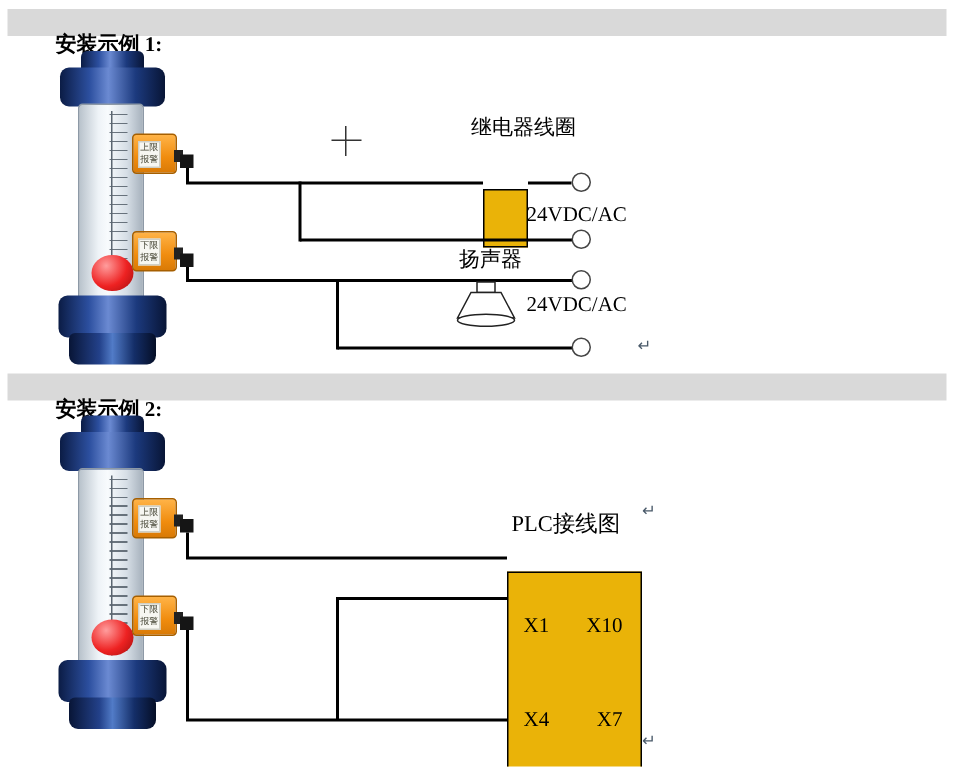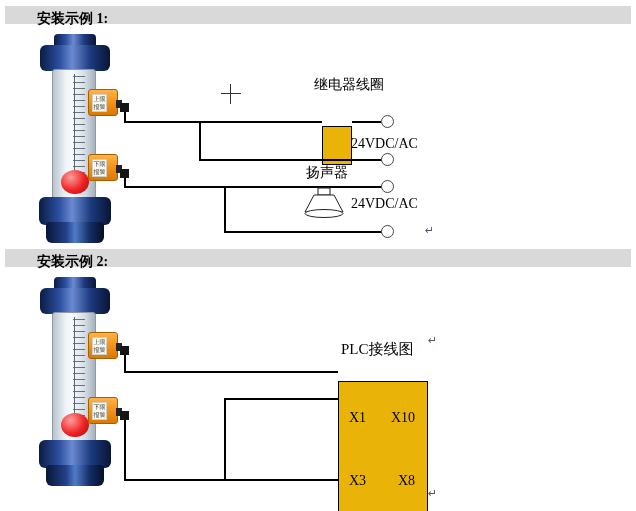--- a/index.html
+++ b/index.html
@@ -2,21 +2,21 @@
 <html><head>
 <meta charset="utf-8">
 <style>
   * { box-sizing: border-box; }
   body { margin:0; background:#ffffff; }
   .page { position:relative; width:636px; height:511px; background:#fff;
           font-family:"Liberation Serif","DejaVu Serif",serif; color:#000; overflow:hidden; }
 
   
   .hbar { position:absolute; left:5px; width:626px; height:18px; background:#d9d9d9; }
-  .hbar .htext { position:absolute; left:32px; top:4px; font-size:14px; font-weight:bold; line-height:18px; }
+  .hbar .htext { position:absolute; left:32px; top:16px; font-size:14px; font-weight:bold; line-height:18px; }
   #hbar1 { top:6px; }
   #hbar2 { top:249px; }
 
   
   .meter { position:absolute; width:100px; height:210px; }
   #meter1 { left:26px; top:34px; }
   #meter2 { left:26px; top:277px; }
   .navy { background:linear-gradient(90deg,#0b1c45 0%,#2c4f9f 28%,#6b8ad2 46%,#1c3a7e 72%,#081536 100%); }
   .meter div { position:absolute; }
   .cap-top-a { left:28px; top:0; width:42px; height:15px; border-radius:4px 4px 2px 2px; }
@@ -185,19 +185,19 @@
   <div class="csq" id="sq-l2"></div>
   <div class="w" id="w-l2v"></div>
   <div class="w" id="w-C"></div>
 
   <div class="box" id="plc-box">
     <div class="plc-row">
       <span>X1</span>
       <span>X10</span>
     </div>
     <div class="plc-row">
-      <span>X3</span>
-      <span>X8</span>
+      <span>X4</span>
+      <span>X7</span>
     </div>
   </div>
   <span class="pmark" id="pm3">↵</span>
 
 </div>
 
 </body></html>

